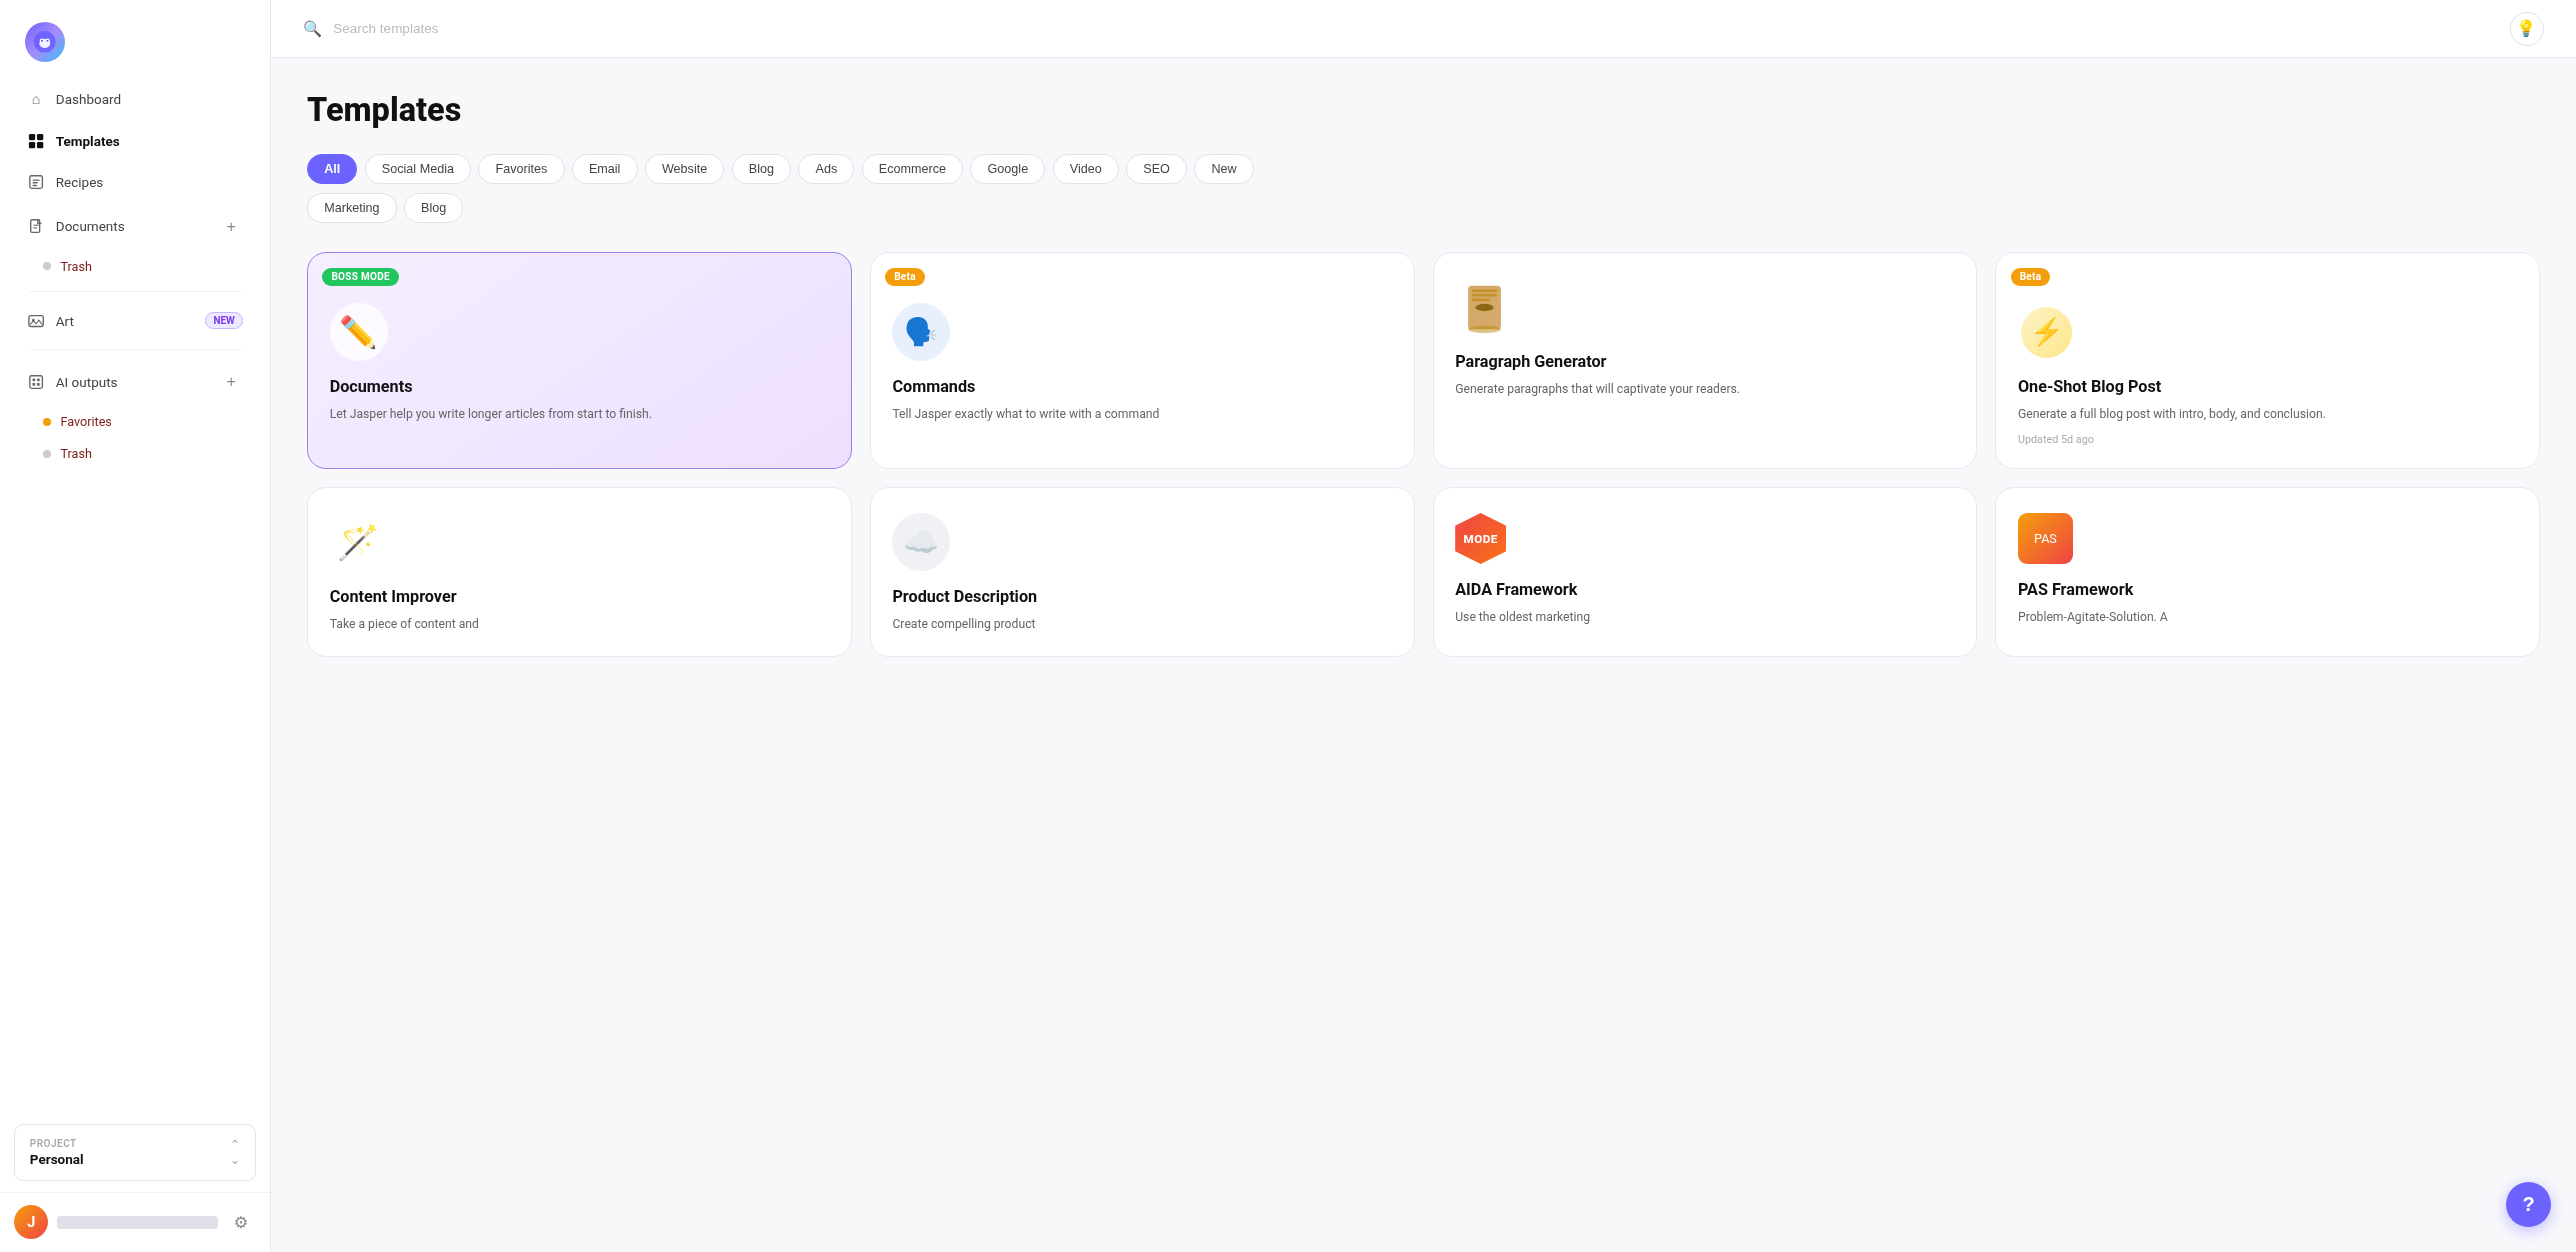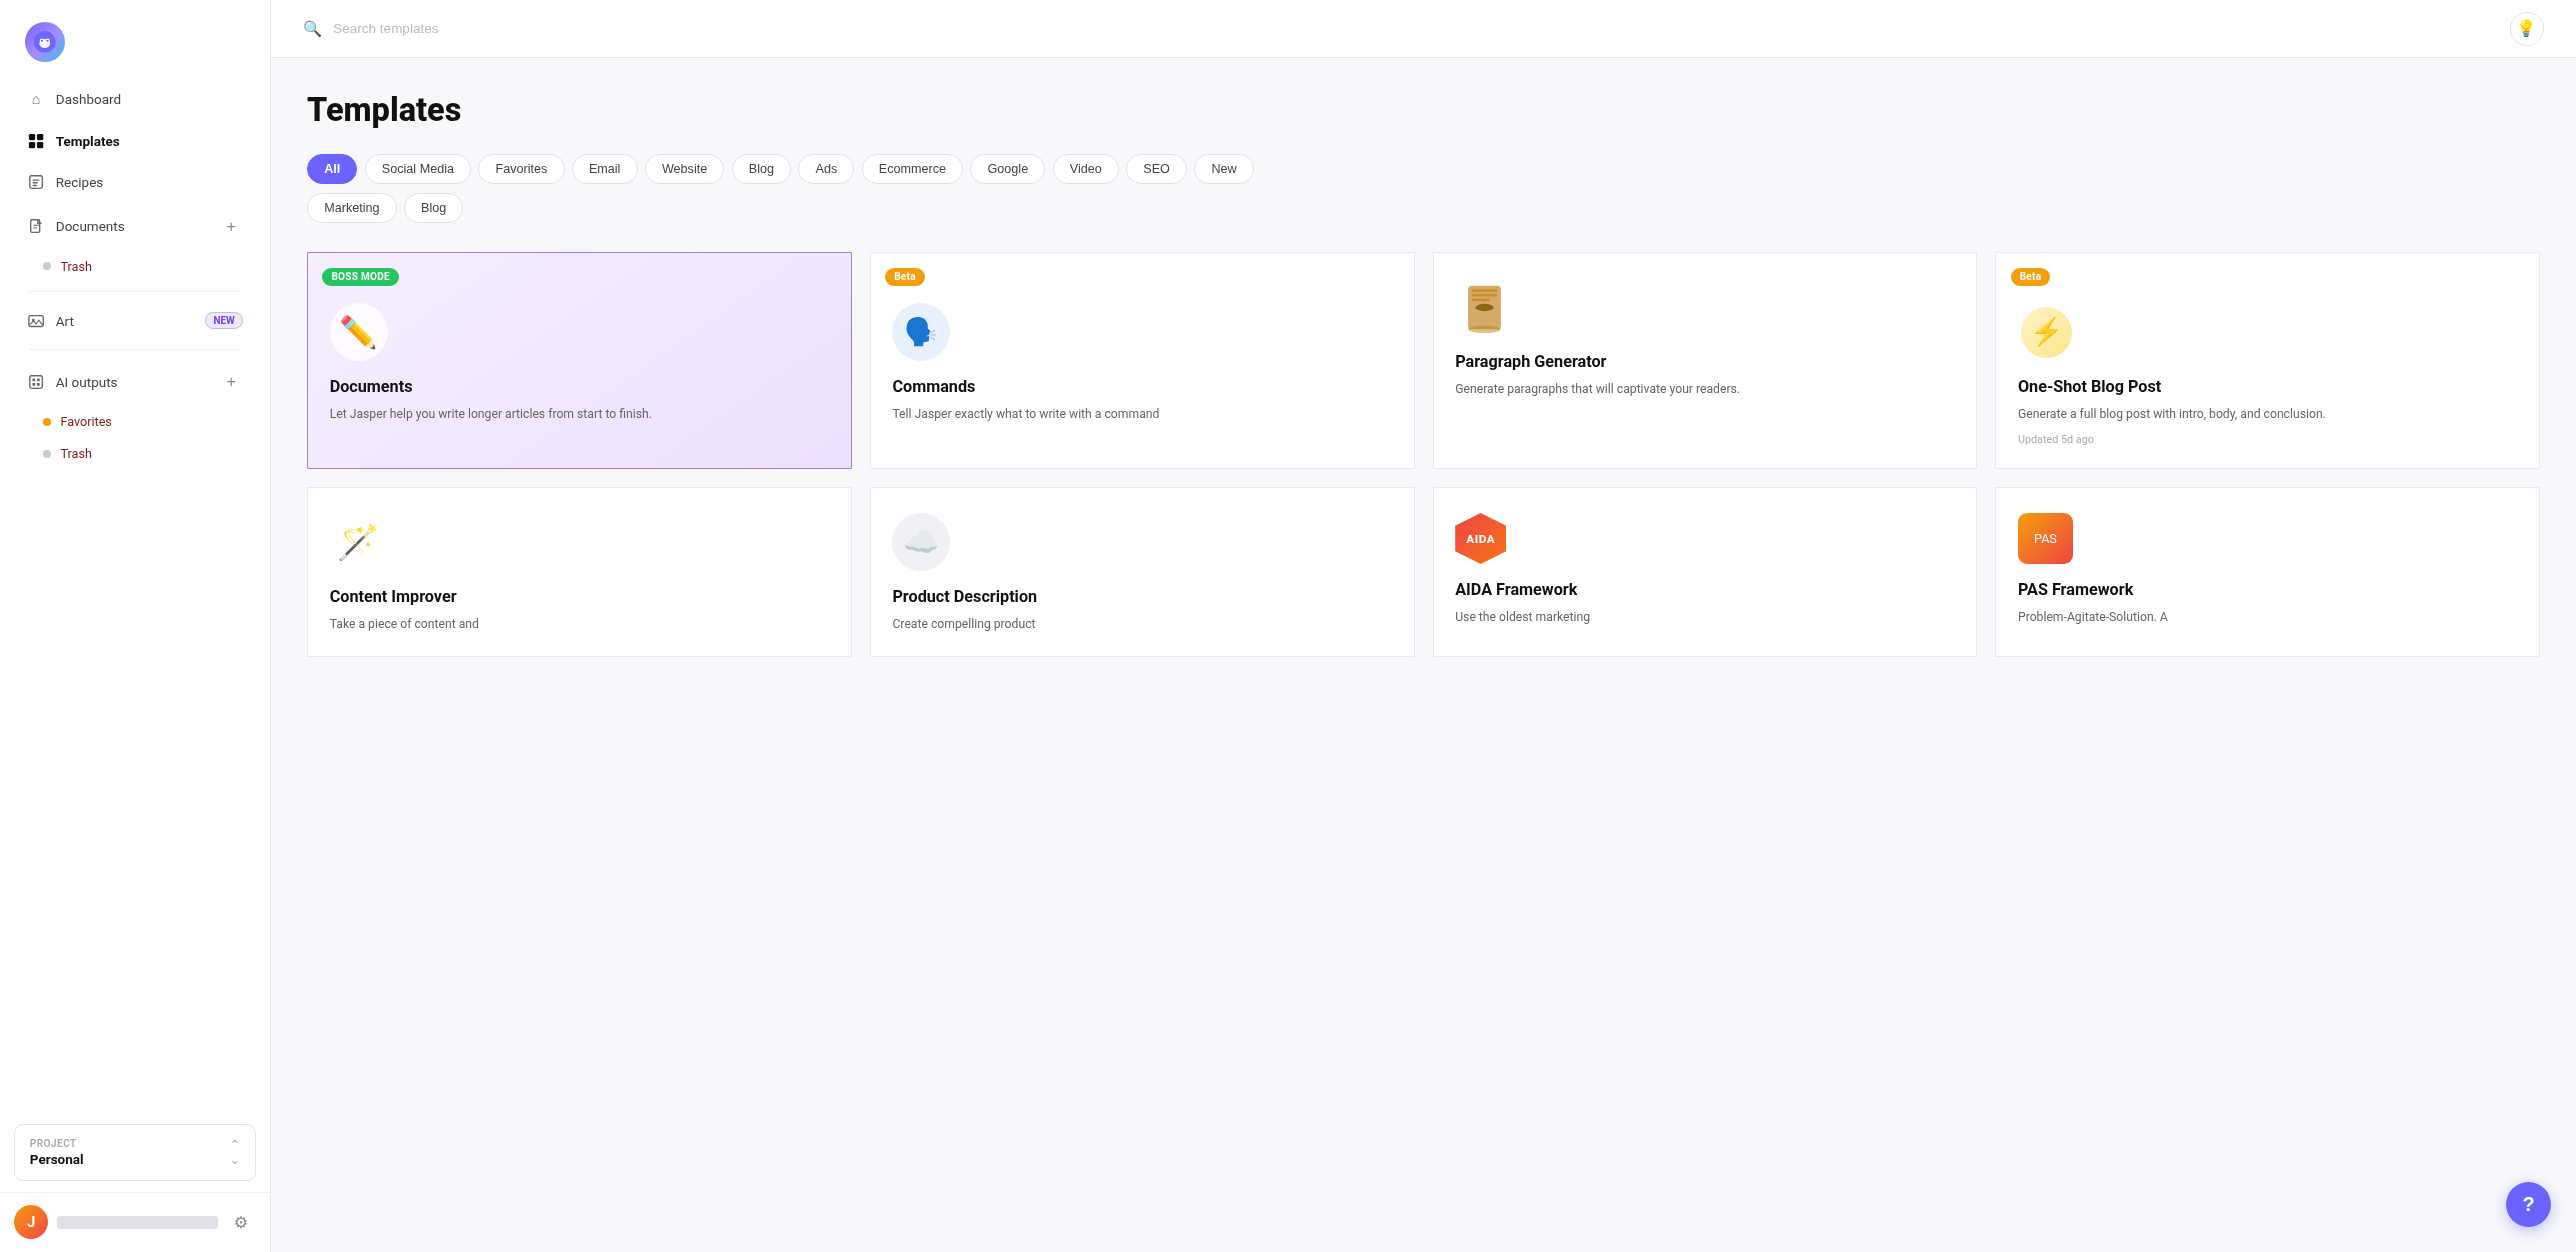--- a/index.html
+++ b/index.html
@@ -171,21 +171,21 @@
     .filter-row-2 { display: flex; gap: 7.2px; margin-bottom: 29px; }
 
     
     .template-grid {
       display: grid;
       grid-template-columns: repeat(4, 1fr);
       gap: 18px;
     }
     .template-card {
       background: #fff;
-      border-radius: 1px;
+      border-radius: 19px;
       border: 1.4px solid #e8e8f4;
       padding: 25px 21.7px 21.7px;
       cursor: pointer;
       transition: box-shadow 0.15s, transform 0.1s;
       position: relative;
       overflow: hidden;
     }
     .template-card.highlighted {
       background: linear-gradient(145deg, #f5eeff, #ede0ff);
       border-color: #9b7fe8;
@@ -475,21 +475,21 @@
         <div class="card-desc">Take a piece of content and</div>
       </div>
 
       <div class="template-card">
         <div class="cloud-wrap">☁️</div>
         <div class="card-title">Product Description</div>
         <div class="card-desc">Create compelling product</div>
       </div>
 
       <div class="template-card">
-        <div style="width:51px; height:51px; background:linear-gradient(135deg,#ef4444,#f97316); clip-path:polygon(50% 0%,100% 25%,100% 75%,50% 100%,0% 75%,0% 25%); display:flex; align-items:center; justify-content:center; color:#fff; font-size:11.7px; font-weight:800; margin-bottom:16.2px; letter-spacing:0.5px;">AIDA</div>
+        <div style="width:51px; height:51px; background:linear-gradient(135deg,#ef4444,#f97316); clip-path:polygon(50% 0%,100% 25%,100% 75%,50% 100%,0% 75%,0% 25%); display:flex; align-items:center; justify-content:center; color:#fff; font-size:11.7px; font-weight:800; margin-bottom:16.2px; letter-spacing:0.5px;">MODE</div>
         <div class="card-title">AIDA Framework</div>
         <div class="card-desc">Use the oldest marketing</div>
       </div>
 
       <div class="template-card">
         <div style="width:55px; height:51px; background:linear-gradient(135deg,#f59e0b,#ef4444); border-radius:9px; display:flex; align-items:center; justify-content:center; color:#fff; font-size:12.6px; font-weight:400; margin-bottom:16px;">PAS</div>
         <div class="card-title">PAS Framework</div>
         <div class="card-desc">Problem-Agitate-Solution. A</div>
       </div>
 

